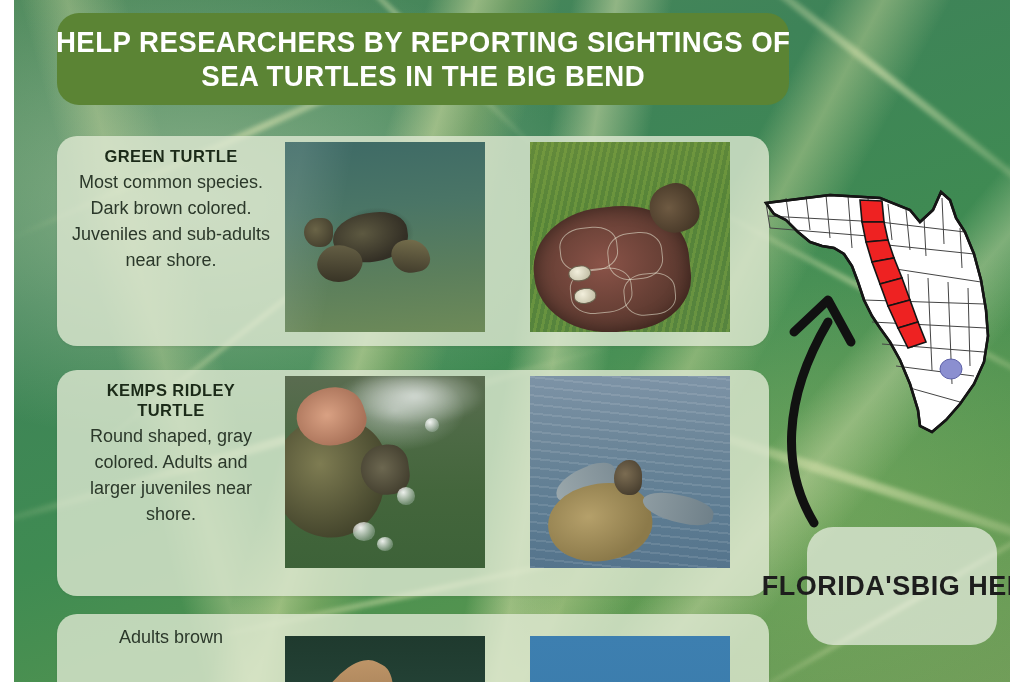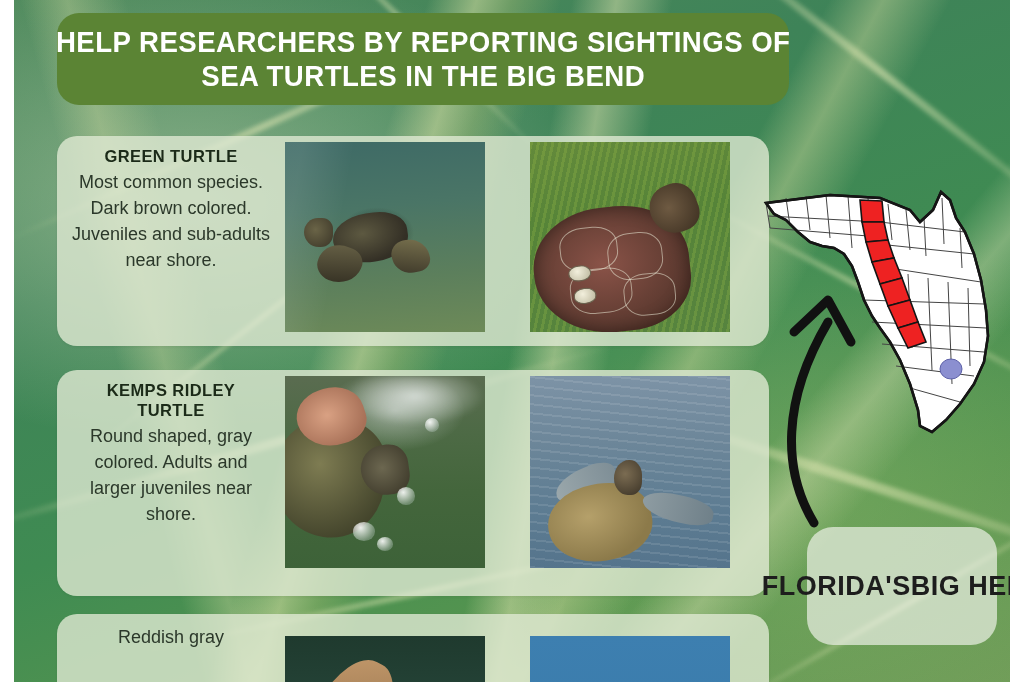--- a/index.html
+++ b/index.html
@@ -229,21 +229,21 @@
         <div class="scute" style="left:56%;top:56%;width:32%;height:32%;"></div>
         <div class="tagdisc" style="left:22%;top:44%;"></div>
         <div class="tagdisc" style="left:24%;top:62%;"></div>
       </div>
       <div class="tag-head"></div>
     </div>
   </div>
 
   <div class="card" id="card-logger">
     <div class="card-text">
-      <div class="card-desc">Reddish gray</div>
+      <div class="card-desc">Adults brown</div>
     </div>
 
     <div class="photo ph-log-green" style="left:228px;top:22px;width:200px;height:190px;">
       <div class="lg-neck"></div>
     </div>
 
     <div class="photo ph-log-blue" style="left:473px;top:22px;width:200px;height:190px;"></div>
   </div>
 
   <div class="map-wrap">

